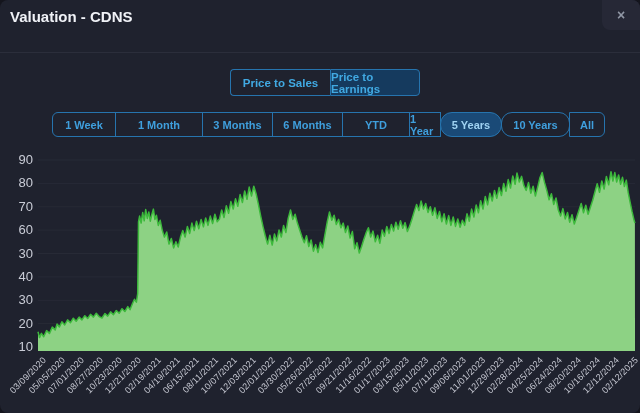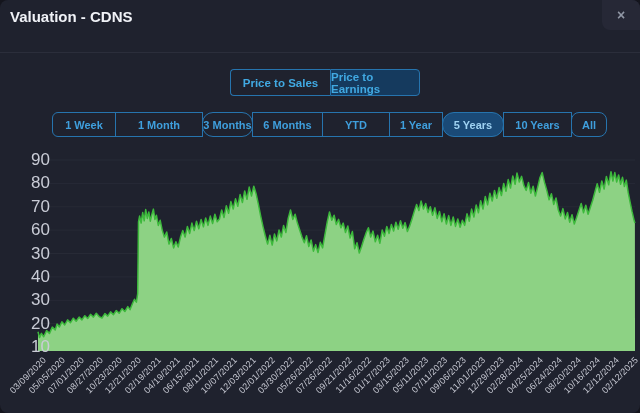--- a/index.html
+++ b/index.html
@@ -35,22 +35,22 @@
     border:1px solid #2674ae;margin-left:-1px;
     color:#3f9fdd;font-size:11px;font-weight:600;
     box-sizing:border-box;cursor:pointer;background:transparent;
   }
   .range:first-child{margin-left:0;border-radius:6px 0 0 6px;}
   .range:last-child{border-radius:0 6px 6px 0;}
   .range.selected{background:#1a4a77;color:#9fd2f2;border-radius:12px;}
 
   .chart-svg{position:absolute;left:0;top:0;}
   .ylabel{
-    position:absolute;left:17px;width:33px;text-align:right;
-    font-size:17px;color:#c9ccd6;line-height:14px;
+    position:absolute;left:0;width:33px;text-align:right;
+    font-size:13px;color:#c9ccd6;line-height:14px;
   }
   .xlabel{
     position:absolute;top:355px;white-space:nowrap;
     font-size:9px;color:#c6c8d2;letter-spacing:0.2px;
     transform:rotate(-45deg);transform-origin:100% 0;
   }
 </style>
 </head>
 <body>
 
@@ -65,27 +65,27 @@
   <div class="divider"></div>
 
   <div class="tabs" id="metric-tabs">
       <div class="tab">Price to Sales</div>
       <div class="tab selected">Price to Earnings</div>
     </div>
 
   <div class="ranges" id="range-buttons">
       <div class="range" style="width: 64px;">1 Week</div>
       <div class="range" style="width: 88px;">1 Month</div>
-      <div class="range" style="width: 51px; border-radius: 11px;">3 Months</div>
+      <div class="range" style="width: 71px;">3 Months</div>
       <div class="range" style="width: 71px;">6 Months</div>
       <div class="range" style="width: 68px;">YTD</div>
-      <div class="range" style="width: 54px;">1 Year</div>
+      <div class="range" style="width: 32px;">1 Year</div>
       <div class="range selected" style="width: 62px;">5 Years</div>
-      <div class="range" style="width: 69px;">10 Years</div>
-      <div class="range" style="width: 36px; border-radius: 8px;">All</div>
+      <div class="range" style="width: 69px; border-radius: 11px;">10 Years</div>
+      <div class="range" style="width: 36px;">All</div>
     </div>
 
   <svg class="chart-svg" id="chart-svg" width="640" height="413" viewBox="0 0 640 413">
       <line x1="38" x2="635" y1="347.0" y2="347.0" stroke="#272a36" stroke-width="1"></line>
       <line x1="38" x2="635" y1="323.6" y2="323.6" stroke="#272a36" stroke-width="1"></line>
       <line x1="38" x2="635" y1="300.3" y2="300.3" stroke="#272a36" stroke-width="1"></line>
       <line x1="38" x2="635" y1="276.9" y2="276.9" stroke="#272a36" stroke-width="1"></line>
       <line x1="38" x2="635" y1="253.5" y2="253.5" stroke="#272a36" stroke-width="1"></line>
       <line x1="38" x2="635" y1="230.1" y2="230.1" stroke="#272a36" stroke-width="1"></line>
       <line x1="38" x2="635" y1="206.8" y2="206.8" stroke="#272a36" stroke-width="1"></line>

